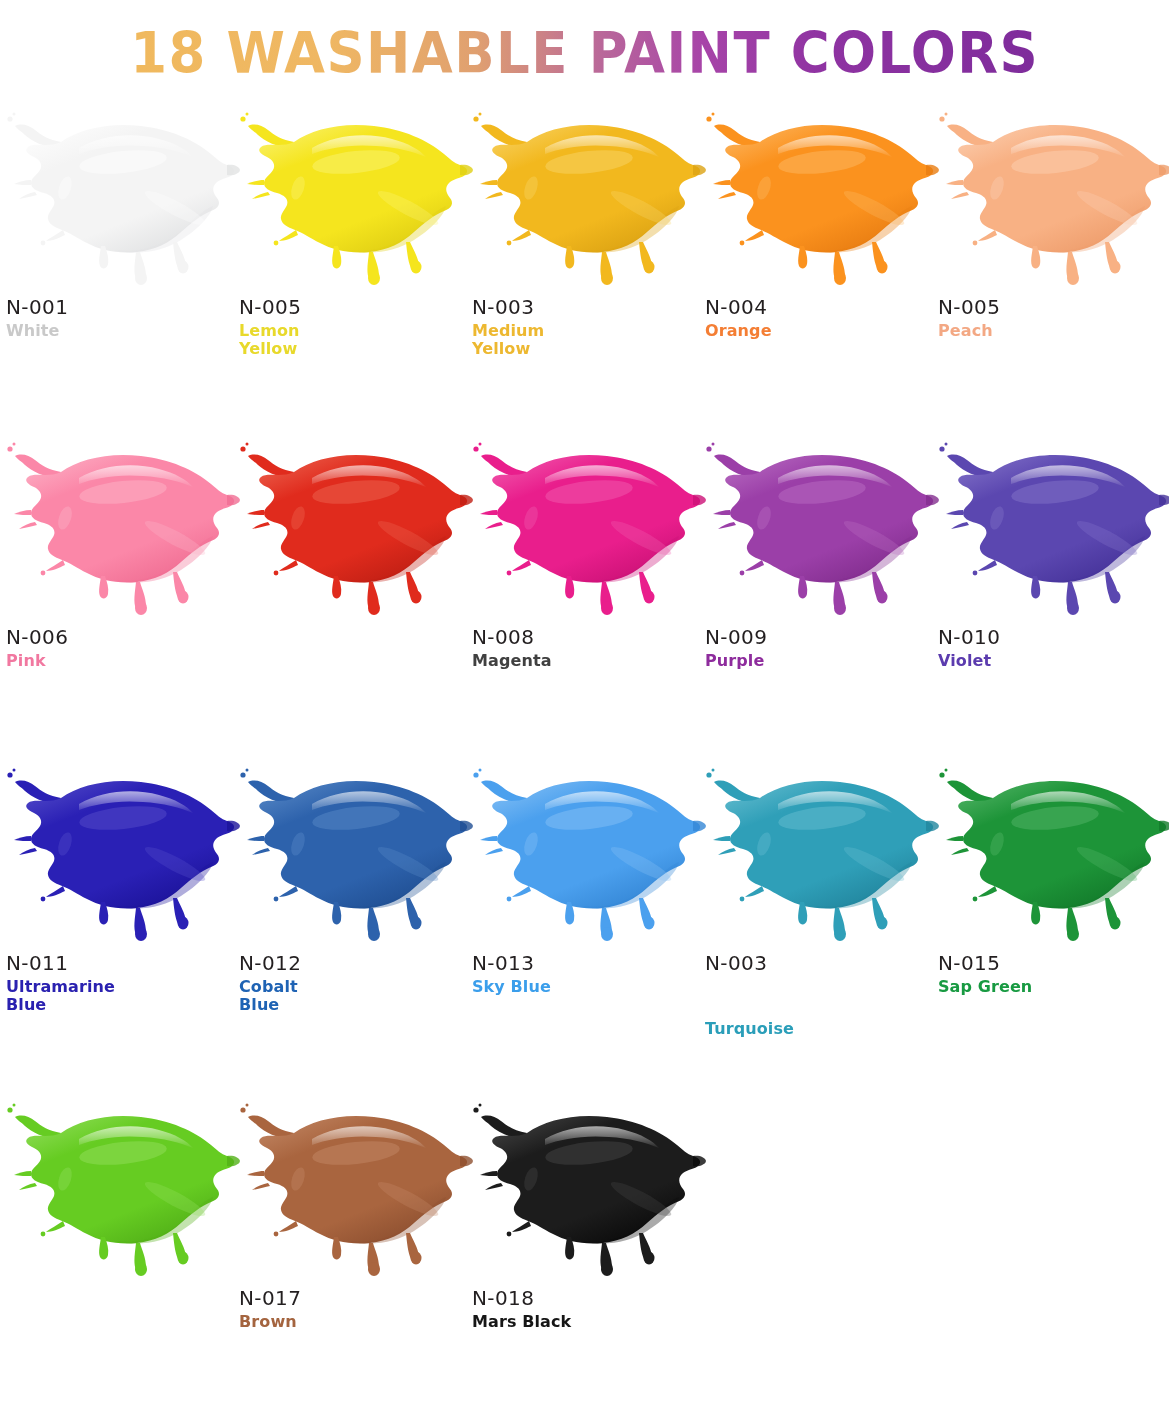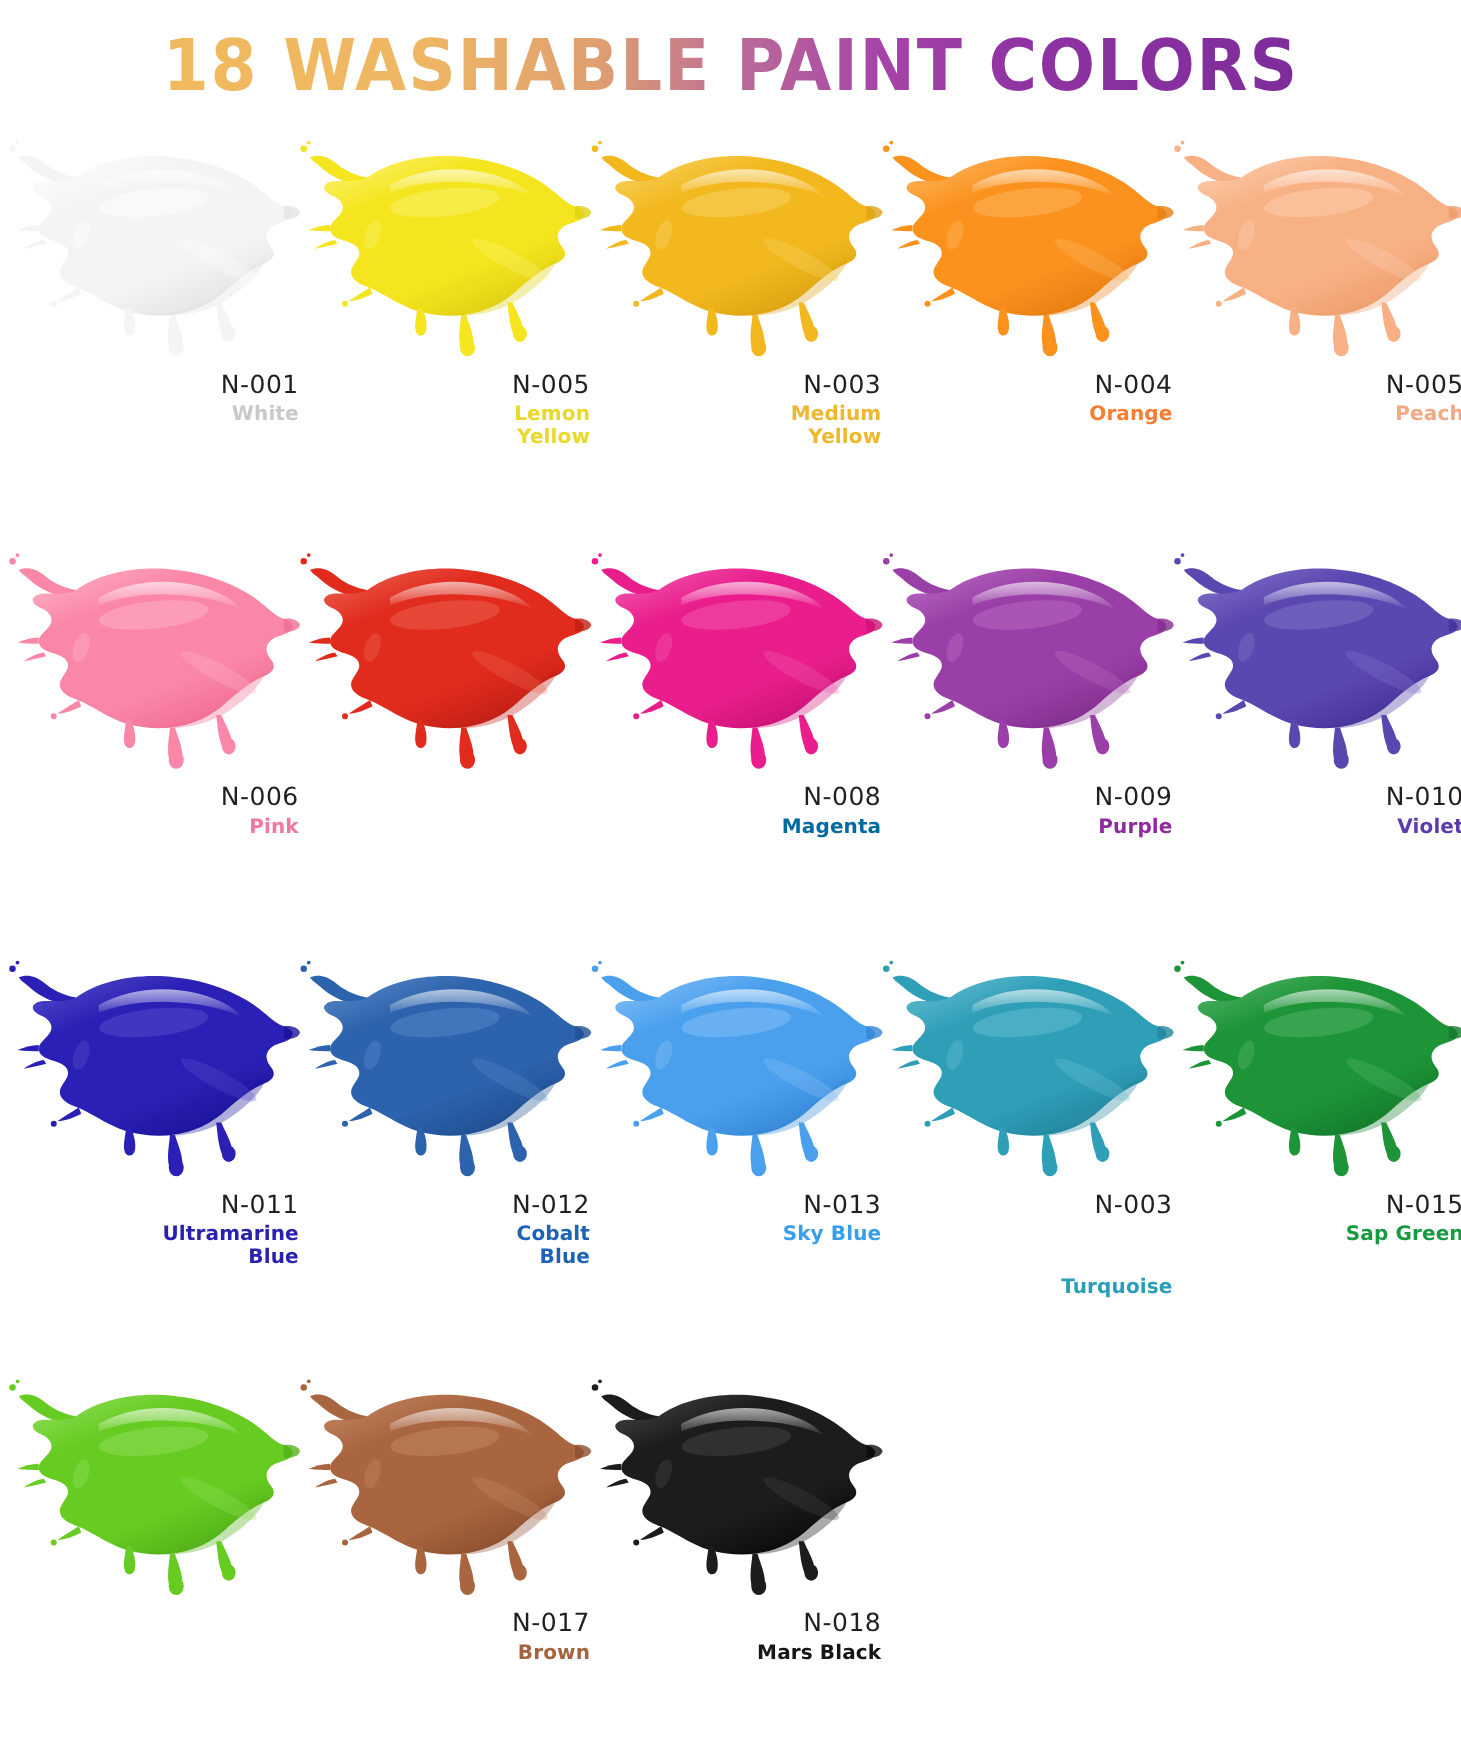--- a/index.html
+++ b/index.html
@@ -83,21 +83,21 @@
   }
   .swatch-svg {
     display: block;
     width: 236px;
     height: 200px;
     overflow: visible;
   }
 
   .labels {
     width: 100%;
-    text-align: right;
+    text-align: left;
     margin-top: 4px;
     line-height: 1.12;
   }
   .code {
     font-family: "DejaVu Sans", sans-serif;
     font-size: 20px;
     font-weight: 400;
     color: #231f20;
     letter-spacing: 0.4px;
     display: block;
@@ -695,21 +695,21 @@
   <path d="M131,160 C130,170 128,180 131,187 C134,193 141,191 141,184 C141,175 137,167 135,160 Z" fill="#E91E8C"></path>
   <ellipse cx="136" cy="186" rx="6" ry="7" fill="#E91E8C"></ellipse>
   <path d="M168,150 C169,160 170,170 173,176 C176,181 182,179 181,173 C180,165 175,157 172,150 Z" fill="#E91E8C"></path>
   <ellipse cx="178" cy="175" rx="5.5" ry="6.5" fill="#E91E8C"></ellipse>
   <path d="M58,138 C52,142 45,146 41,149 C47,149 54,146 60,143 Z" fill="#E91E8C"></path>
   <circle cx="38" cy="151" r="2.4" fill="#E91E8C"></circle>
 </svg>
         </div>
         <div class="labels">
           <span class="code">N-008</span>
-          <span class="name" style="color: #0369a1;">Magenta</span>
+          <span class="name" style="color: #404040;">Magenta</span>
         </div>
       </div>
       <div class="cell">
         <div class="swatch-box">
 <svg class="swatch-svg" viewBox="0 0 236 200">
   <defs>
     <linearGradient id="g8" x1="0%" y1="0%" x2="65%" y2="100%">
       <stop offset="0%" stop-color="#BC72C5"></stop>
       <stop offset="30%" stop-color="#9B3FA8"></stop>
       <stop offset="75%" stop-color="#9B3FA8"></stop>

